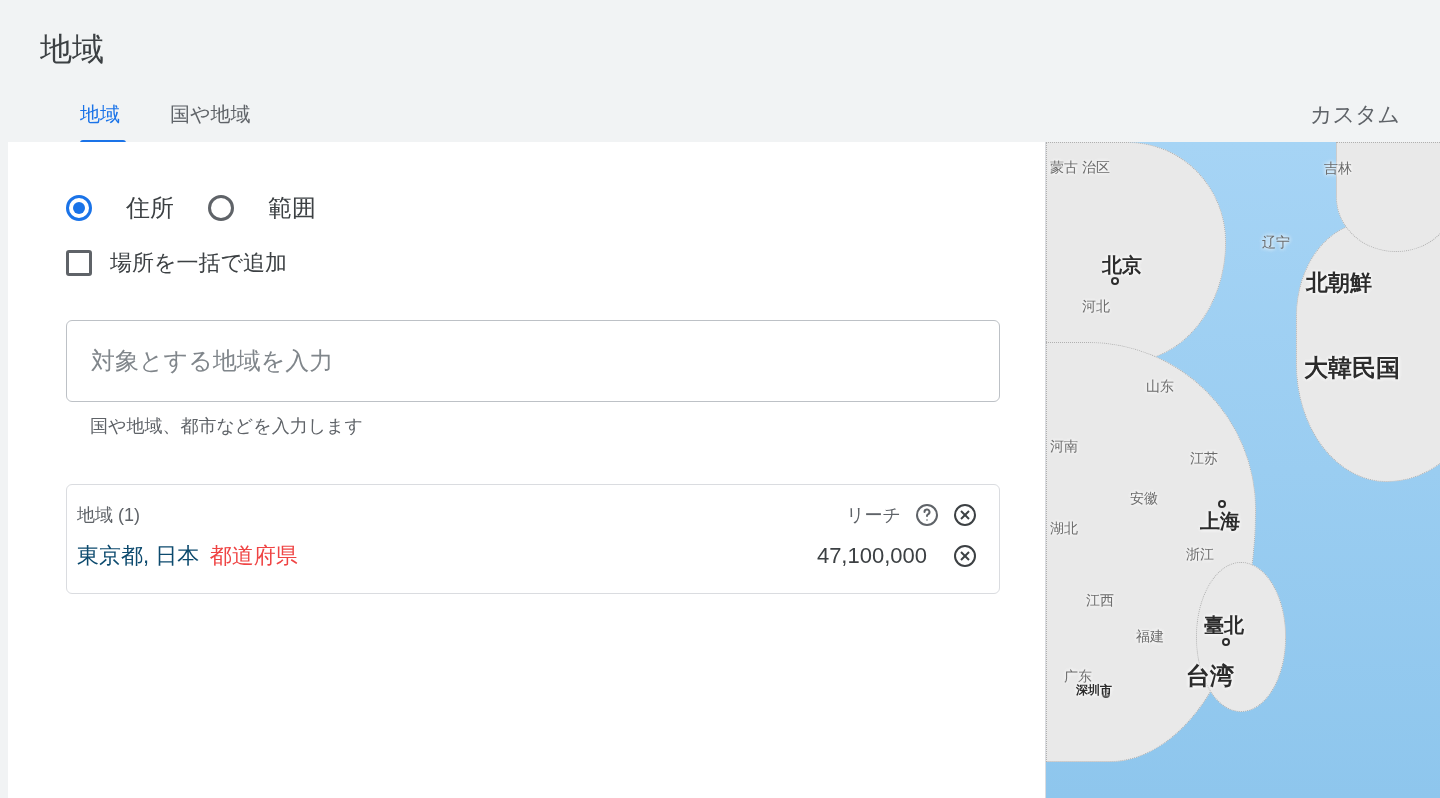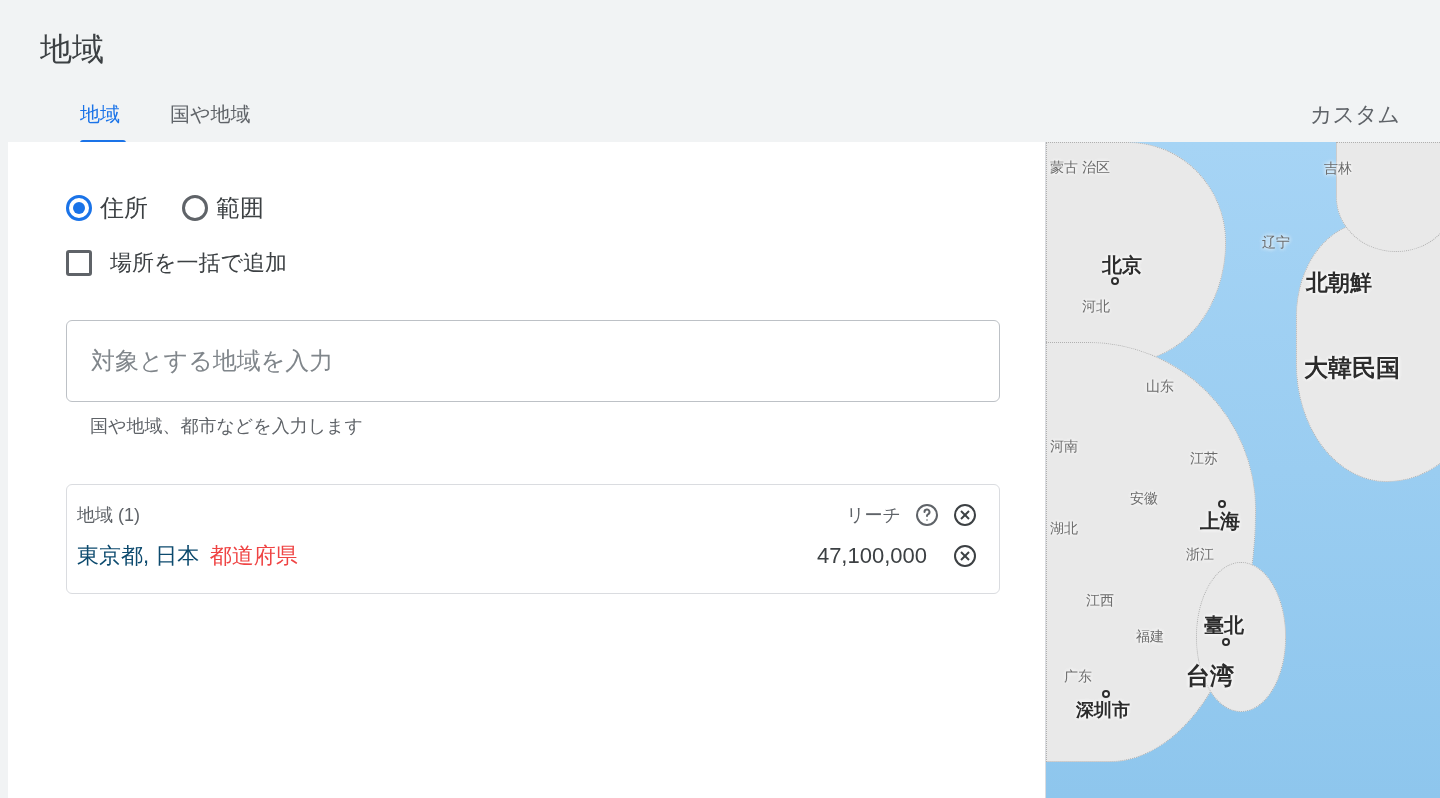--- a/index.html
+++ b/index.html
@@ -11,21 +11,21 @@
     .header-row2 { display: flex; align-items: flex-end; justify-content: space-between; padding: 28px 0 0 40px; }
     .tabs { display: flex; gap: 50px; }
     .tab { padding-bottom: 14px; position: relative; font-size: 20px; color: #5f6368; cursor: pointer; }
     .tab.active { color: #1a73e8; }
     .tab.active::after { content: ""; position: absolute; left: 0; right: 0; bottom: -2px; height: 4px; background: #1a73e8; border-radius: 3px 3px 0 0; width: 46px; }
     .custom-link { color: #5f6368; font-size: 22px; padding-right: 0; margin-bottom: 12px; white-space: nowrap; overflow: hidden; }
 
     .main-row { display: flex; flex: 1; min-height: 0; }
     .panel { background: #fff; width: 1037px; margin-left: 8px; padding: 50px 45px 40px 58px; border-radius: 0; position: relative; }
     .radio-row { display: flex; gap: 34px; align-items: center; margin-bottom: 24px; }
-    .radio-item { display: flex; align-items: center; gap: 8px; cursor: pointer; }
+    .radio-item { display: flex; align-items: center; gap: 34px; cursor: pointer; }
     .radio-outer { width: 26px; height: 26px; border-radius: 50%; border: 3px solid #5f6368; display: flex; align-items: center; justify-content: center; }
     .radio-outer.selected { border-color: #1a73e8; }
     .radio-inner { width: 12px; height: 12px; border-radius: 50%; background: #1a73e8; display: none; }
     .radio-outer.selected .radio-inner { display: block; }
     .radio-label { font-size: 24px; color: #3c4043; }
 
     .checkbox-row { display: flex; align-items: center; gap: 18px; margin-bottom: 42px; cursor: pointer; }
     .checkbox-box { width: 26px; height: 26px; border: 3px solid #5f6368; border-radius: 3px; }
     .checkbox-label { font-size: 22px; color: #3c4043; }
 
@@ -155,19 +155,19 @@
       <span class="map-label small" style="left:84px; top:348px">安徽</span>
       <span class="map-label small" style="left:144px; top:308px">江苏</span>
       <span class="map-dot" style="left:172px; top:358px"></span>
       <span class="map-label" style="left:154px; top:366px; font-size:20px">上海</span>
       <span class="map-label small" style="left:140px; top:404px">浙江</span>
       <span class="map-label small" style="left:40px; top:450px">江西</span>
       <span class="map-label small" style="left:4px; top:378px">湖北</span>
       <span class="map-label small" style="left:90px; top:486px">福建</span>
       <span class="map-label small" style="left:18px; top:526px">广东</span>
       <span class="map-dot" style="left:56px; top:548px"></span>
-      <span class="map-label" style="left:30px; top:556px; font-size:18px">深圳市</span>
+      <span class="map-label" style="left:30px; top:540px; font-size:12px">深圳市</span>
       <span class="map-dot" style="left:176px; top:496px"></span>
       <span class="map-label" style="left:158px; top:470px; font-size:20px">臺北</span>
       <span class="map-label" style="left:140px; top:518px; font-size:24px">台湾</span>
     </div>
   </div>
 </div>
 
 </body></html>

